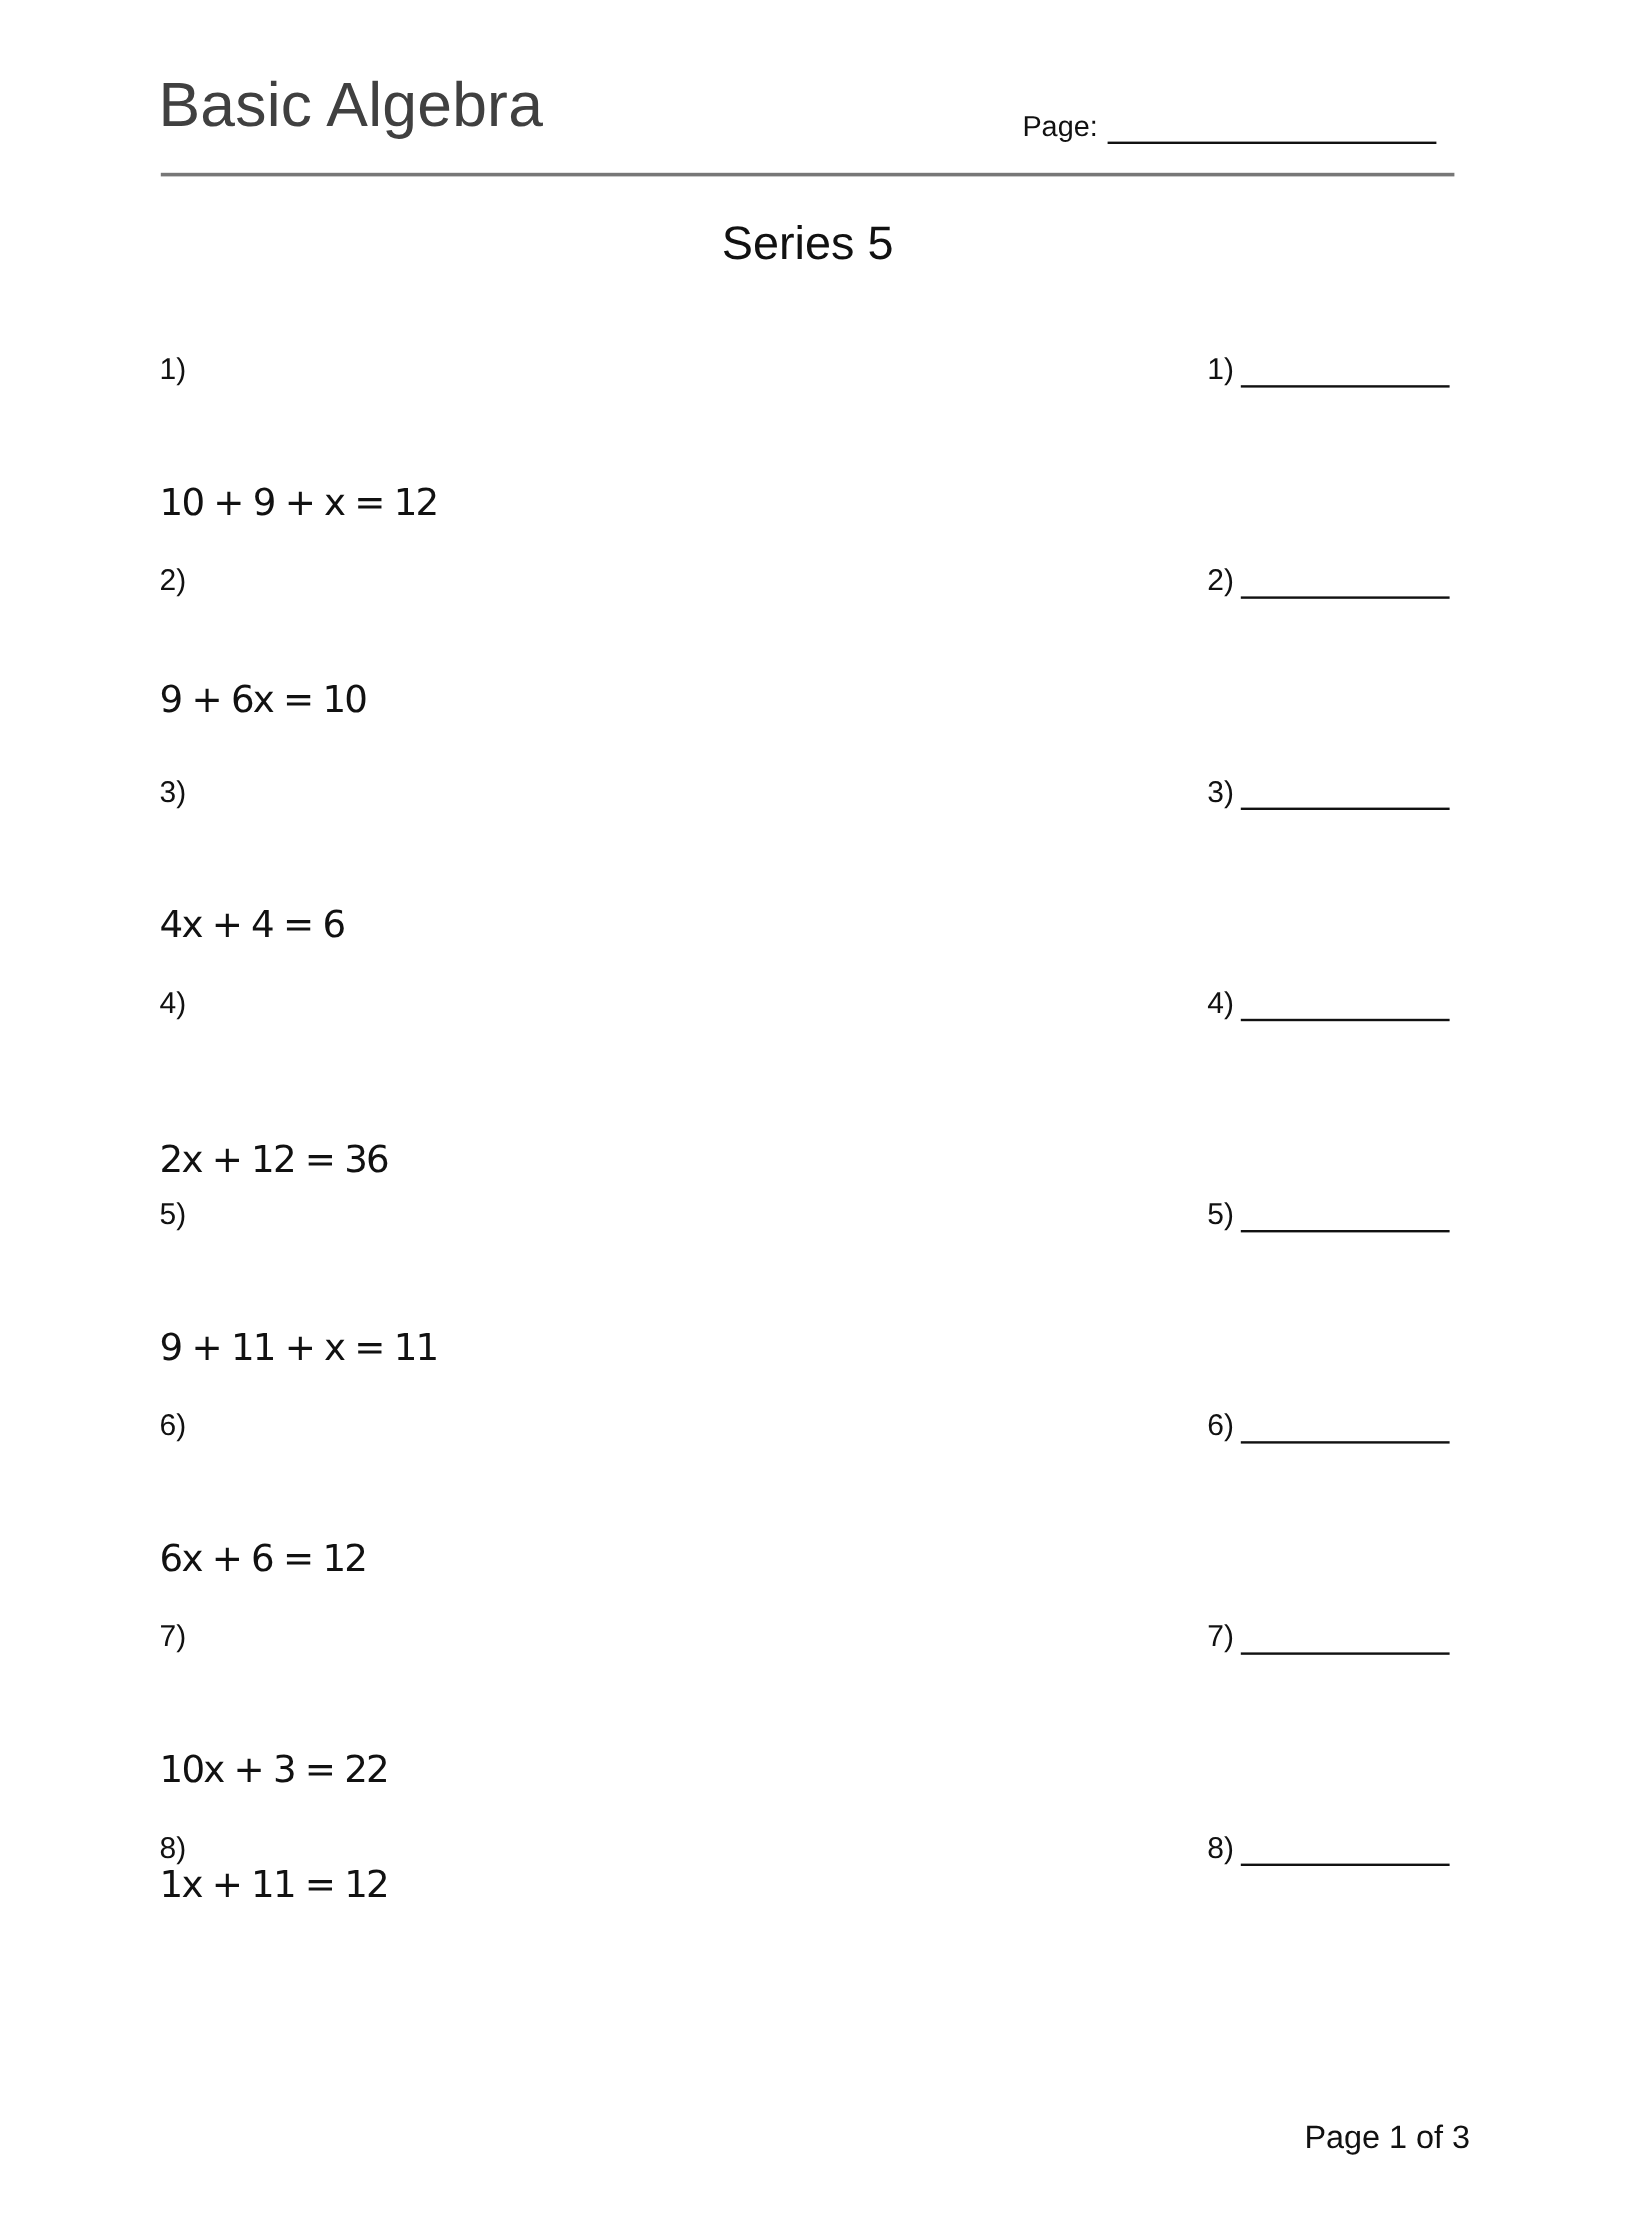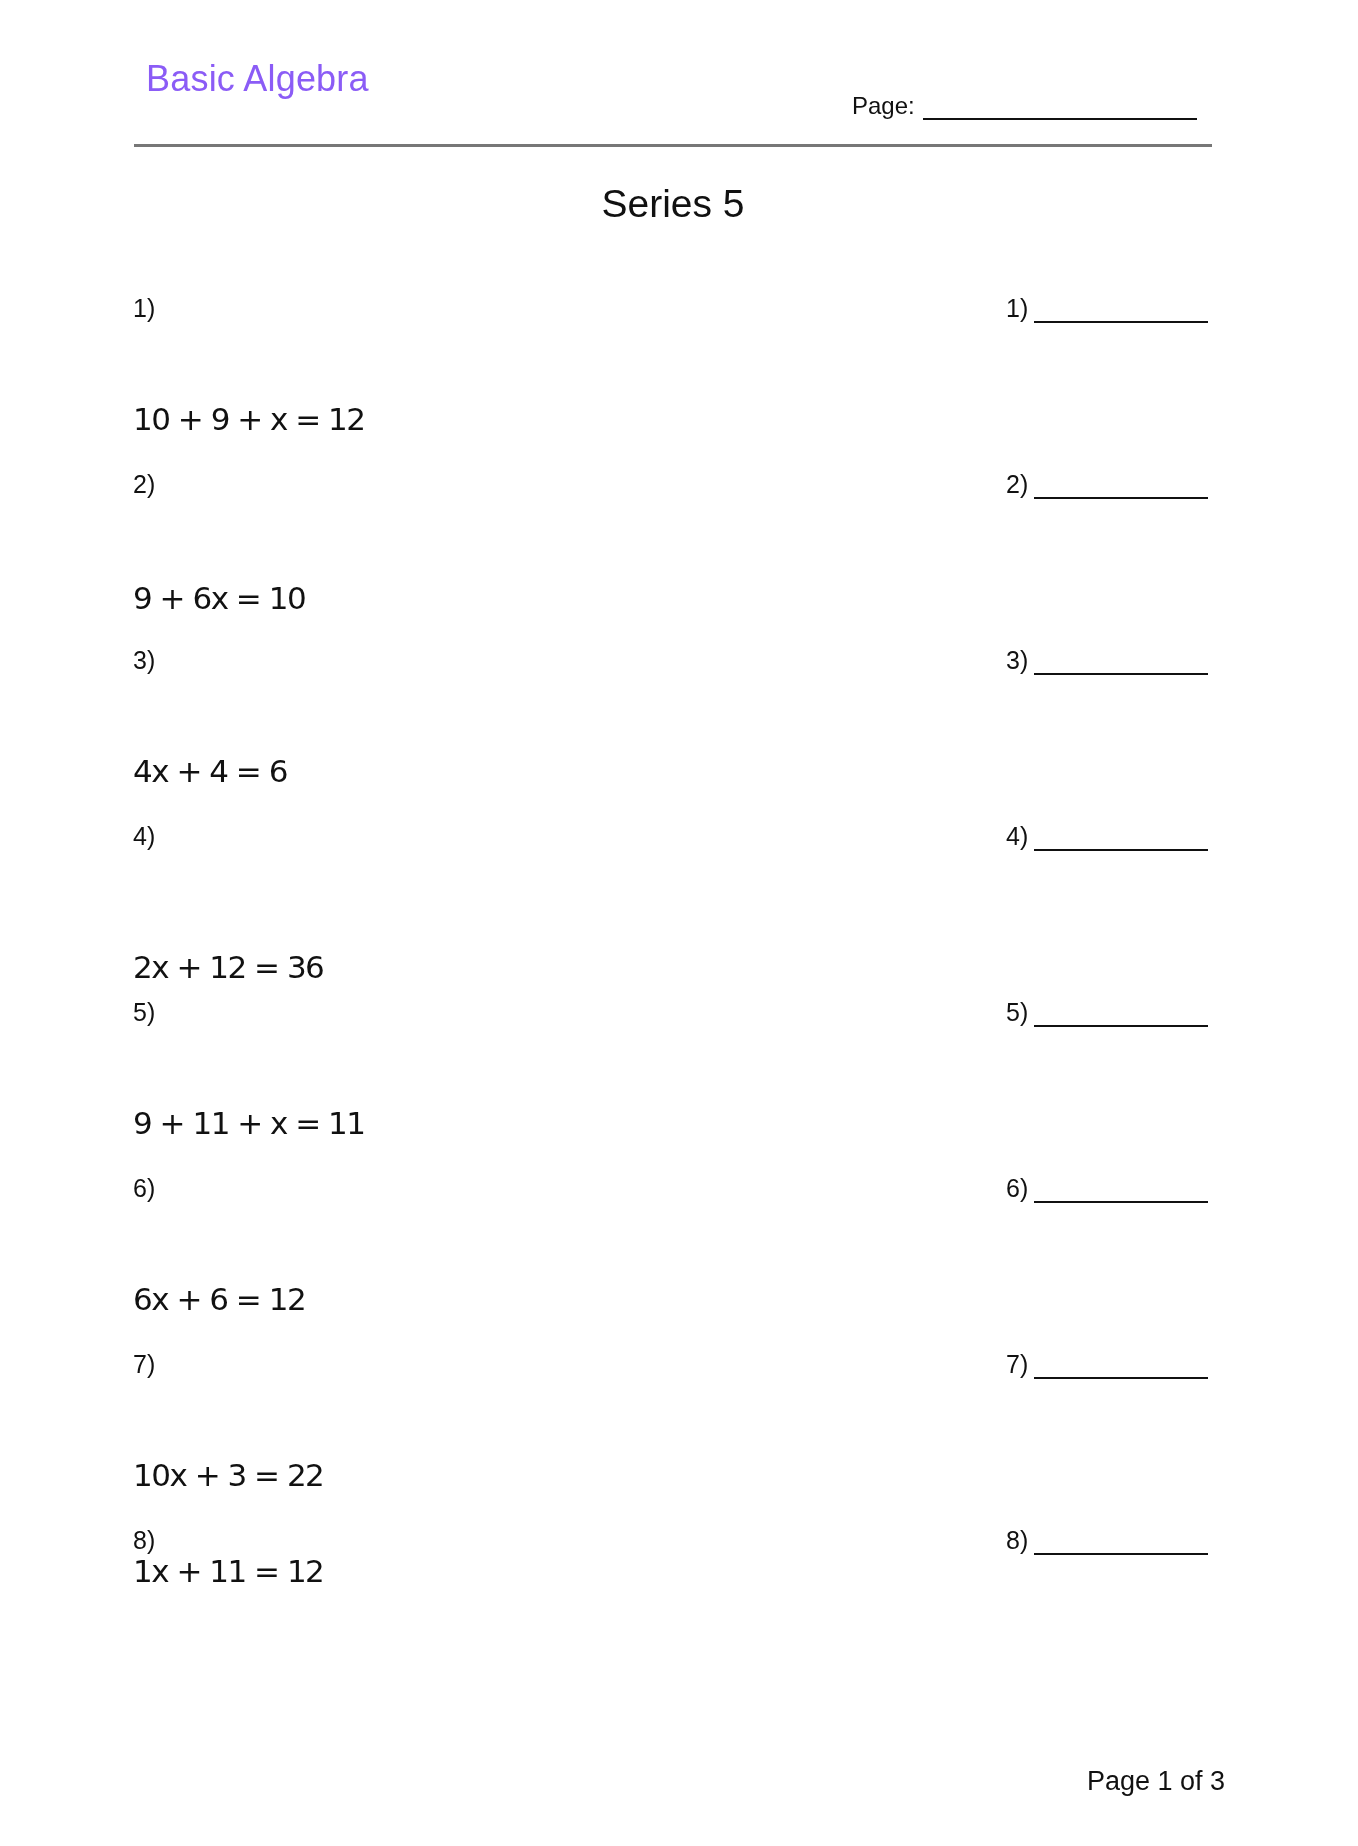--- a/index.html
+++ b/index.html
@@ -1,17 +1,17 @@
 <!DOCTYPE html>
 <html><head>
 <meta charset="utf-8">
 <style>
   html, body { margin:0; padding:0; background:#ffffff; }
   body { width:1358px; height:1846px; position:relative; overflow:hidden; color:#111; font-family:"Liberation Sans", sans-serif; }
-  .title { position:absolute; left:146px; top:58px; font-size:36px; font-weight:400; letter-spacing:0.2px; color:#8b5cf6; }
+  .title { position:absolute; left:132px; top:58px; font-size:52px; font-weight:400; letter-spacing:0.2px; color:#404040; }
   .name-wrap { position:absolute; left:852px; top:92px; display:flex; align-items:flex-end; }
   .name-label { font-size:24px; color:#111; }
   .name-line { width:274px; border-bottom:2px solid #111; margin-left:8px; height:22px; }
   .header-rule { position:absolute; left:134px; top:144px; width:1078px; height:0; border-top:3px solid #777; }
   .series { position:absolute; left:0; width:1346px; top:182px; text-align:center; font-size:39px; color:#111; }
   .q-label { position:absolute; left:133px; font-size:25px; color:#111; }
   .q-eq { position:absolute; left:133px; font-family:"DejaVu Sans", sans-serif; font-size:31px; letter-spacing:-1.5px; color:#111;margin-top:41px; }
   .ans { position:absolute; left:1006px; display:flex; align-items:flex-end; }
   .ans-label { font-size:25px; color:#111; }
   .ans-line { width:174px; border-bottom:2px solid #111; margin-left:6px; height:20px; }
@@ -32,21 +32,21 @@
 <div class="series">Series 5</div>
 
 <div class="q-label" style="top:294px">1)</div>
 <div class="q-eq" style="top:360px">10 + 9 + x = 12</div>
 <div class="ans" style="top:294px">
   <span class="ans-label">1)</span>
   <span class="ans-line"></span>
 </div>
 
 <div class="q-label" style="top:470px">2)</div>
-<div class="q-eq" style="top:539px">9 + 6x = 10</div>
+<div class="q-eq" style="top:524px">9 + 6x = 10</div>
 <div class="ans" style="top:470px">
   <span class="ans-label">2)</span>
   <span class="ans-line"></span>
 </div>
 
 <div class="q-label" style="top:646px">3)</div>
 <div class="q-eq" style="top:712px">4x + 4 = 6</div>
 <div class="ans" style="top:646px">
   <span class="ans-label">3)</span>
   <span class="ans-line"></span>

